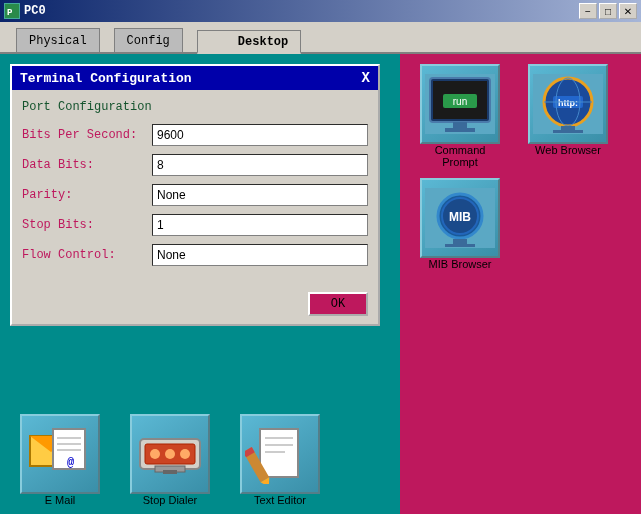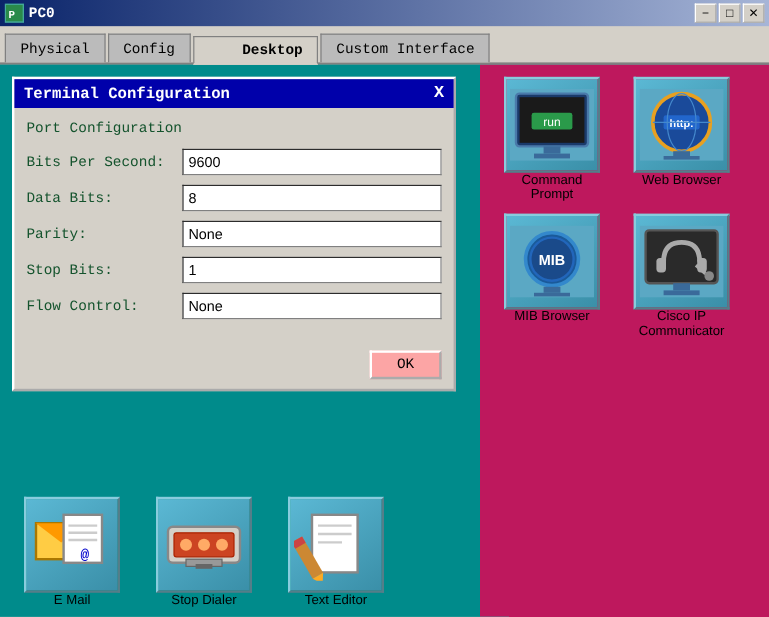--- a/index.html
+++ b/index.html
@@ -68,20 +68,21 @@
       padding: 3px 12px;
       background: #d4d0c8;
       border: 1px solid #808080;
       border-bottom: none;
       cursor: pointer;
       font-size: 12px;
       margin-right: 2px;
       height: 24px;
       display: flex;
       align-items: center;
+      margin-left: 12px;
     }
     .tab.active {
       background: #d4d0c8;
       border-bottom: 2px solid #d4d0c8;
       margin-bottom: -2px;
       font-weight: bold;
       z-index: 1;
       padding-left: 40px;
     }
     .tab:not(.active) {
@@ -140,21 +141,21 @@
       color: #14532d;
     }
     .form-row {
       display: flex;
       align-items: center;
       margin-bottom: 8px;
     }
     .form-label {
       width: 130px;
       font-size: 12px;
-      color: #14532d;
+      color: #be185d;
     }
     .form-select {
       flex: 1;
       height: 22px;
       background: white;
       border: 1px inset #808080;
       font-size: 12px;
       padding: 0 4px;
       appearance: none;
       -webkit-appearance: none;
@@ -168,21 +169,21 @@
       align-items: center;
     }
     .dialog-footer {
       display: flex;
       justify-content: flex-end;
       padding: 8px 10px;
     }
     .ok-btn {
       width: 60px;
       height: 24px;
-      background: #fca5a5;
+      background: #be185d;
       border: 2px outset #fff;
       font-size: 12px;
       cursor: pointer;
       font-family: 'Courier New', monospace;
     }
 
     
     .right-panel {
       flex: 1;
       height: 100%;
@@ -250,23 +251,20 @@
 
 <div class="tab-bar">
   <div class="tab">
     <span>Physical</span>
   </div>
   <div class="tab">
     <span>Config</span>
   </div>
   <div class="tab active">
     <span>Desktop</span>
-  </div>
-  <div class="tab">
-    <span>Custom Interface</span>
   </div>
 </div>
 
 <div class="main-content">
 
   <div class="left-panel">
     <div class="dialog">
       <div class="dialog-title">
         <span>Terminal Configuration</span>
         <span class="dialog-close">X</span>
@@ -455,35 +453,15 @@
 
             <text x="35" y="33" fill="white" font-size="12" text-anchor="middle" font-family="Arial" font-weight="bold">MIB</text>
 
             <rect x="28" y="51" width="14" height="5" fill="#3a6a9a"></rect>
             <rect x="20" y="56" width="30" height="3" fill="#3a6a9a"></rect>
           </svg>
         </div>
         <span class="icon-label">MIB Browser</span>
       </div>
 
-      <div class="app-icon">
-        <div class="svg-icon-wrapper">
-          <svg width="70" height="60" viewBox="0 0 70 60">
-            <rect width="70" height="60" fill="#5ba8c4"></rect>
-
-            <rect x="5" y="4" width="60" height="44" rx="3" fill="#2a2a2a" stroke="#555" stroke-width="2"></rect>
-
-            <path d="M 20 30 Q 20 14 35 14 Q 50 14 50 30" fill="none" stroke="#aaa" stroke-width="4"></path>
-            <rect x="14" y="27" width="8" height="12" rx="3" fill="#aaa"></rect>
-            <rect x="48" y="27" width="8" height="12" rx="3" fill="#aaa"></rect>
-            <line x1="47" y1="33" x2="55" y2="40" stroke="#aaa" stroke-width="3"></line>
-            <circle cx="58" cy="42" r="4" fill="#888"></circle>
-
-            <rect x="28" y="48" width="14" height="6" fill="#3a6a9a"></rect>
-            <rect x="20" y="54" width="30" height="4" fill="#3a6a9a"></rect>
-          </svg>
-        </div>
-        <span class="icon-label">Cisco IP</span>
-        <span class="icon-label">Communicator</span>
-      </div>
     </div>
   </div>
 </div>
 
 </body></html>

